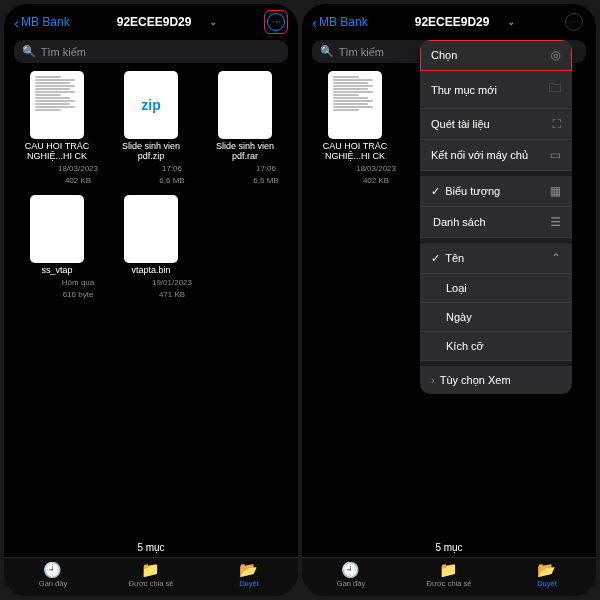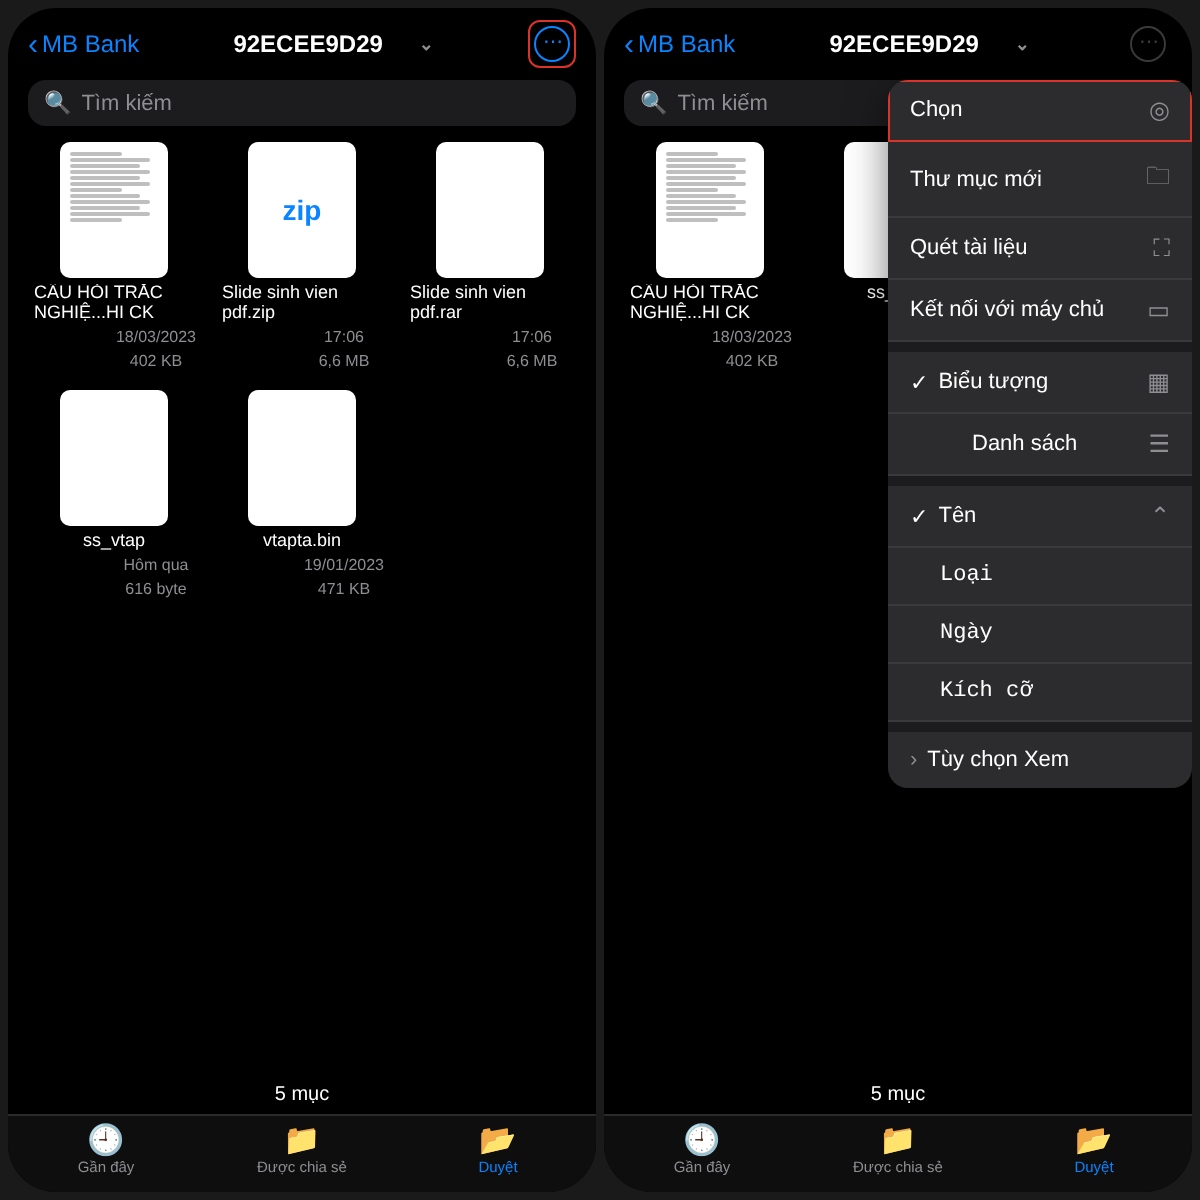--- a/index.html
+++ b/index.html
@@ -132,21 +132,21 @@
 .doc-line.w1 { width: 60%; }
 .doc-line.w2 { width: 90%; }
 .doc-line.w3 { width: 80%; }
 .zip-label {
   color: #0a84ff;
   font-size: 14px;
   font-weight: 700;
 }
 .file-name {
   font-size: 9px;
-  text-align: left;
+  text-align: center;
   line-height: 1.1;
   max-width: 80px;
   overflow: hidden;
 }
 .file-meta {
   font-size: 8px;
   color: #8e8e93;
   line-height: 1.1;
   text-align: center;
   margin-left: 42px;
@@ -177,21 +177,21 @@
   width: 20px;
   height: 16px;
   display: flex;
   align-items: center;
   justify-content: center;
   font-size: 15px;
 }
 .menu-overlay {
   position: absolute;
   top: 36px;
-  right: 0;
+  right: 24px;
   width: 152px;
   background: #2c2c2e;
   border-radius: 10px;
   overflow: hidden;
   z-index: 100;
   font-size: 11px;
   color: #fff;
   box-shadow: 0 6px 20px rgba(0,0,0,0.5);
 }
 .menu-item {
@@ -213,23 +213,23 @@
 }
 .menu-icon {
   color: #8e8e93;
   font-size: 12px;
 }
 .checkmark {
   color: #fff;
   font-size: 11px;
   margin-right: 5px;
 }
-.menu-item.sub { padding-left: 26px; font-family: Liberation Mono, monospace; }
+.menu-item.sub { padding-left: 26px; }
 .menu-item .left { display: flex; align-items: center; }
-.menu-item.indent { padding-left: 29px; text-align: right; }
+.menu-item.indent { padding-left: 0; text-align: right; }
 </style>
 </head>
 <body>
 
 <div class="screen">
   <div class="nav-bar">
     <div class="back-btn">
       <span class="back-chevron">‹</span>
       <span>MB Bank</span>
     </div>

